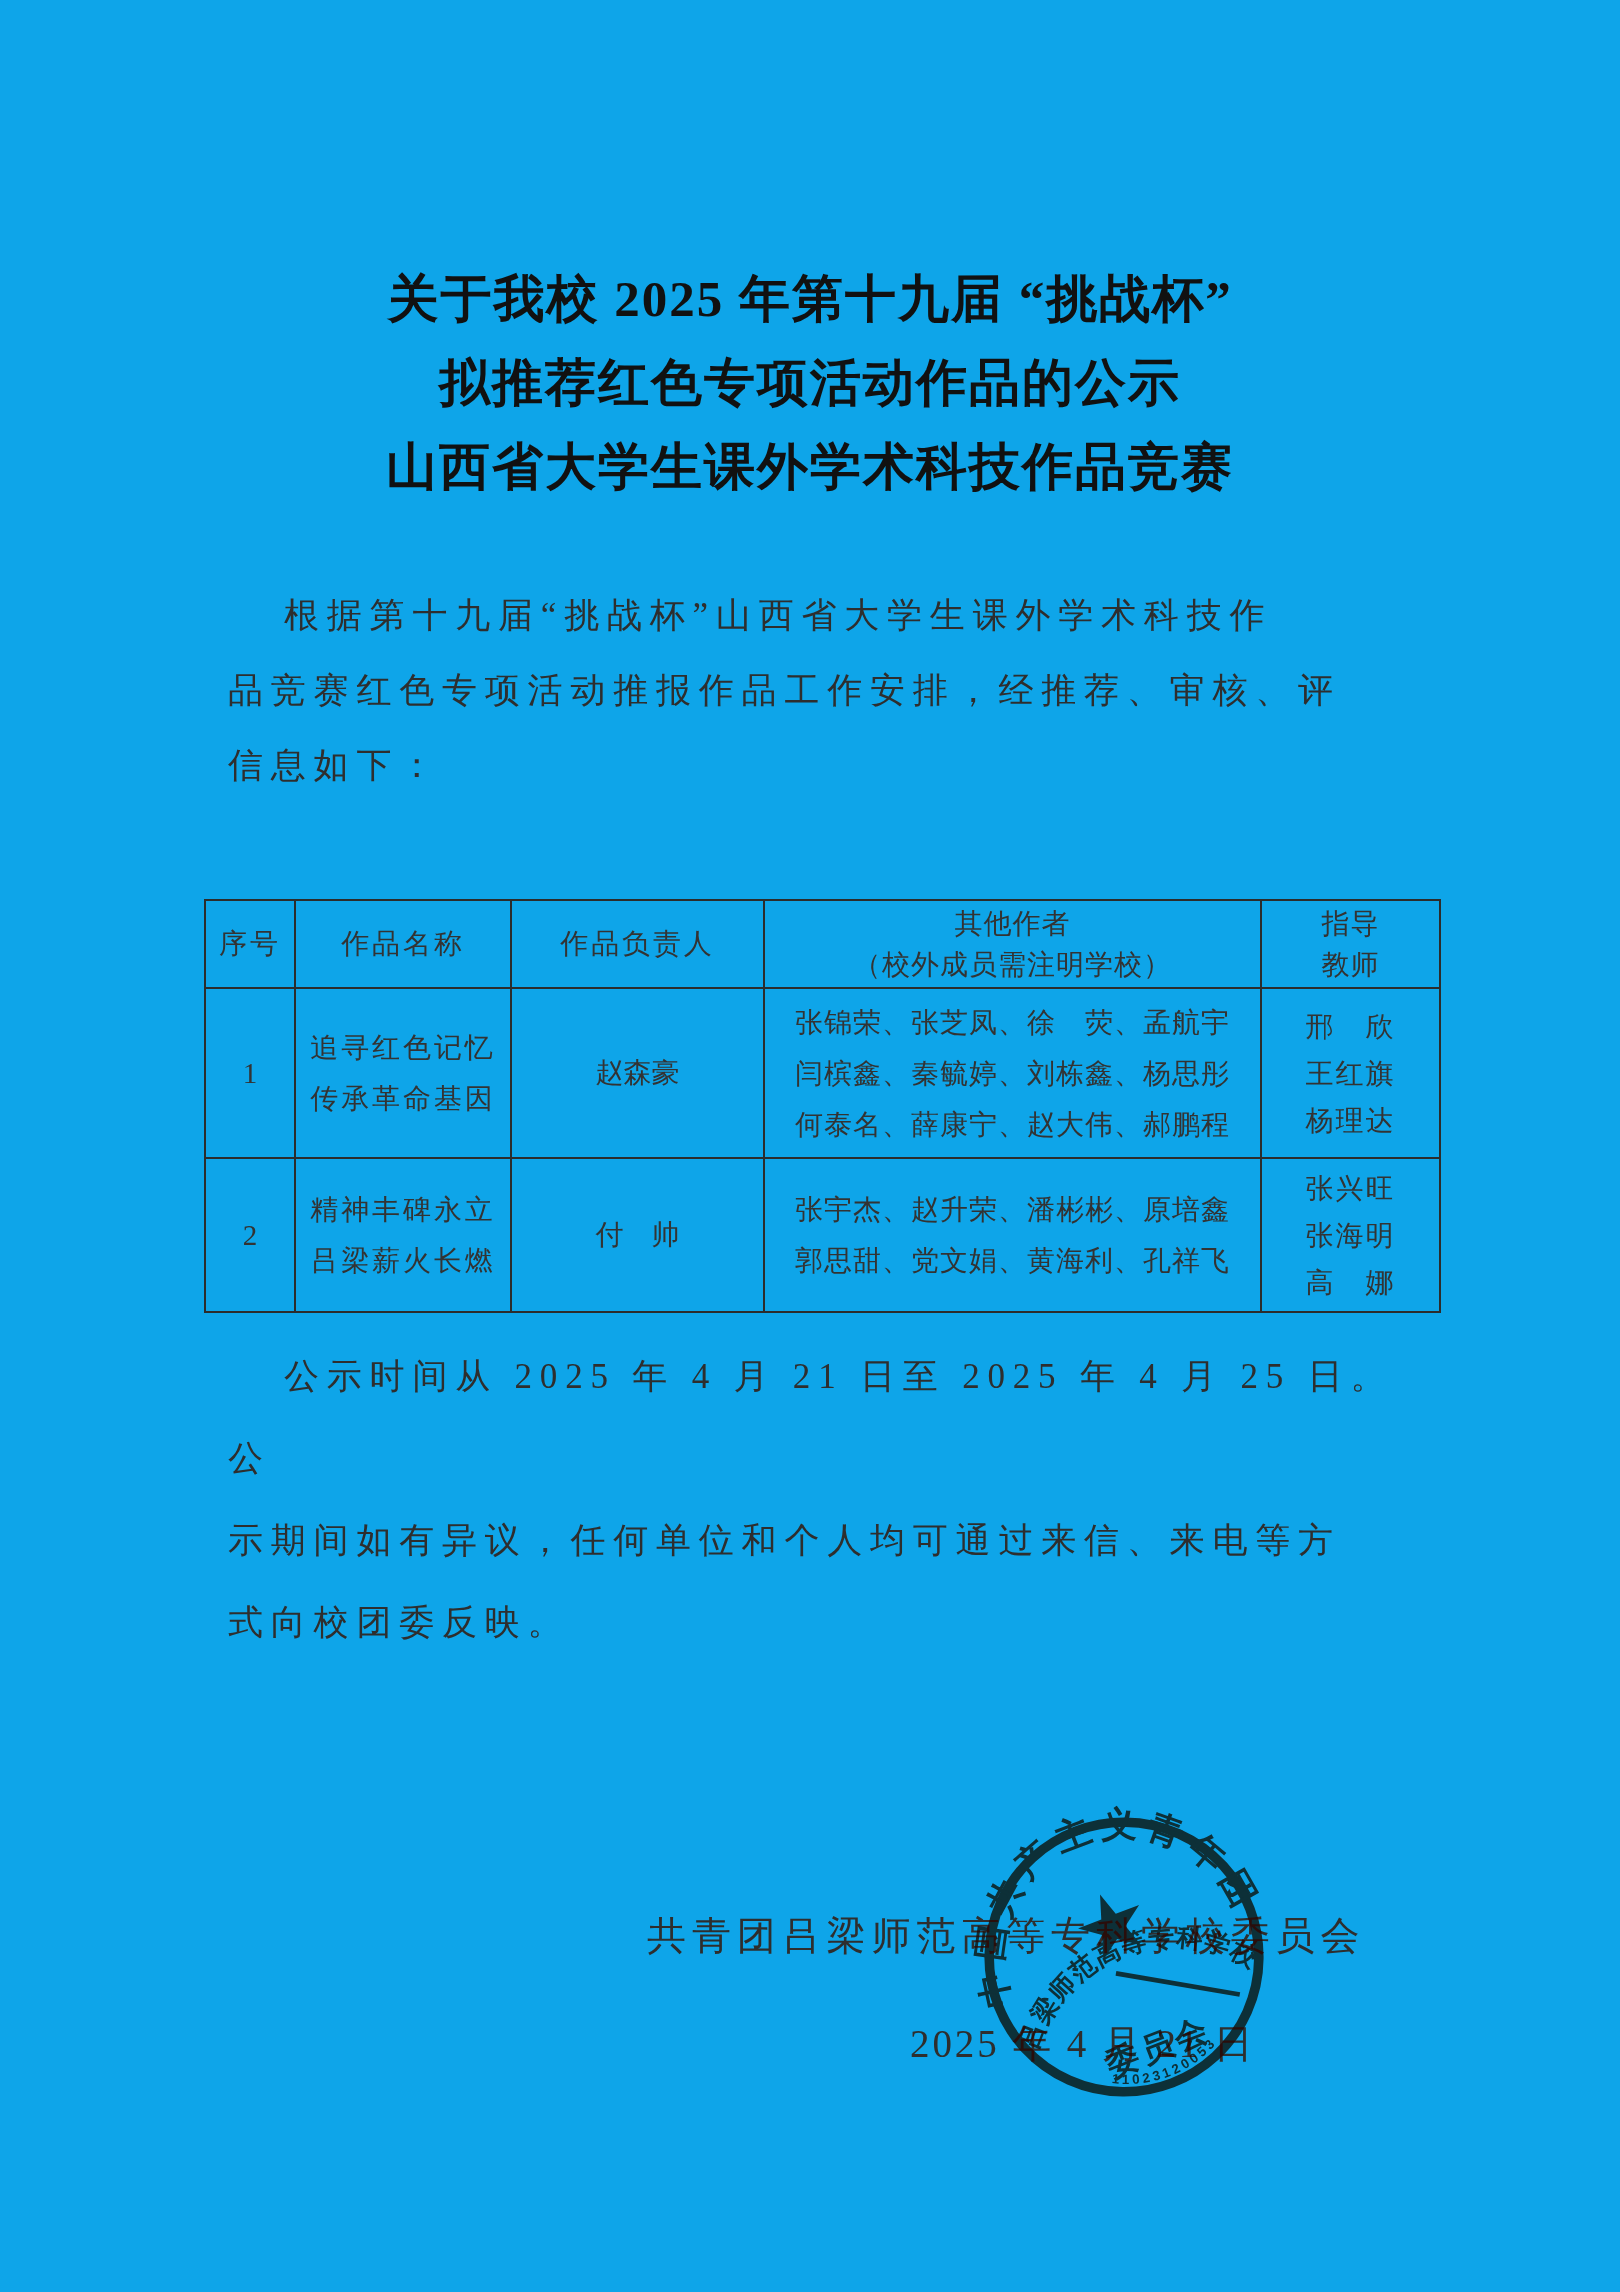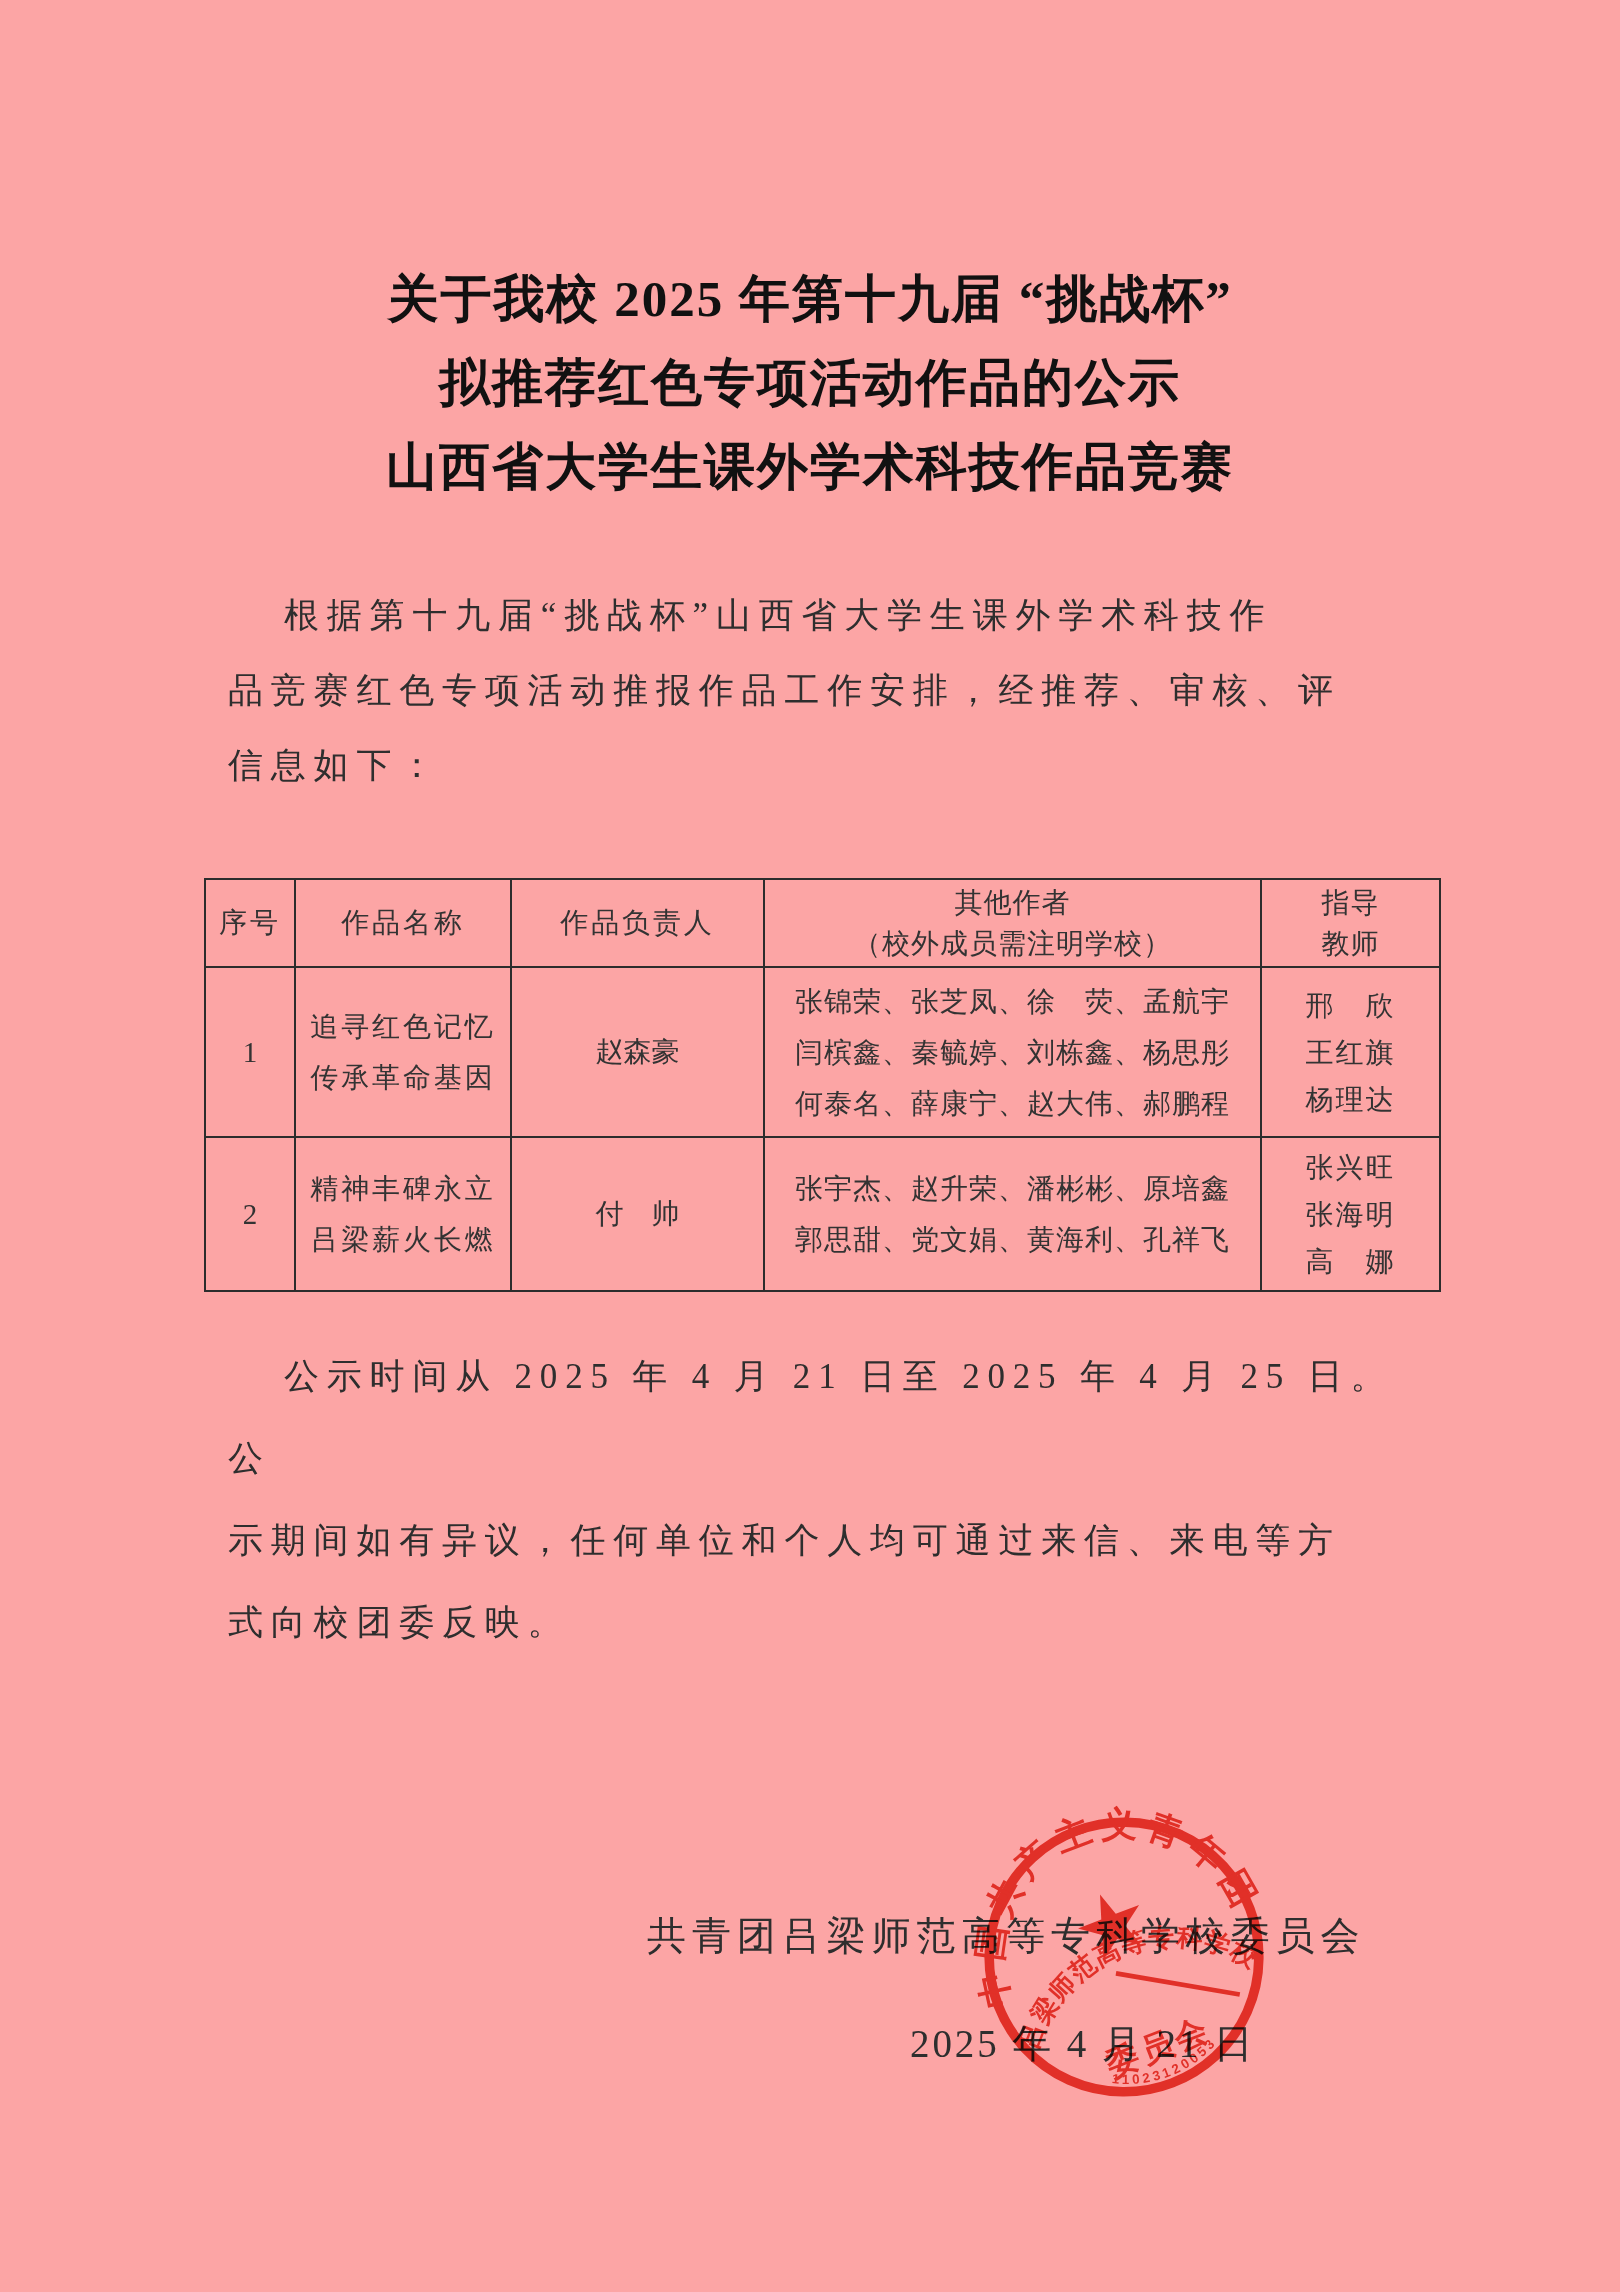--- a/index.html
+++ b/index.html
@@ -1,21 +1,21 @@
 <!DOCTYPE html>
 <html><head>
 <meta charset="utf-8">
 <style>
   html,body { margin:0; padding:0; background:#9a9a9a; }
   .page {
     position: relative;
     width: 1620px;
     height: 2293px;
     margin: 0 auto;
-    background: #fca5a5;
+    background: #0ea5e9;
     overflow: hidden;
     font-family: "Liberation Serif", "DejaVu Serif", serif;
     color: #262626;
   }
   .doc-title {
     position: absolute;
     top: 257px;
     left: 0;
     width: 1620px;
     text-align: center;
@@ -34,21 +34,21 @@
     color: #2e2e2e;
   }
   .para1 { top: 578px; line-height: 75px; }
   .para2 { top: 1336px; line-height: 82px; }
   .contacts { top: 1568px; line-height: 82px; }
   .indent { text-indent: 56px; }
   .underline { border-bottom: 2px solid #2e2e2e; padding-bottom: 2px; }
 
   table.rec-table {
     position: absolute;
-    top: 878px;
+    top: 899px;
     left: 204px;
     width: 1235px;
     border-collapse: collapse;
     table-layout: fixed;
     font-size: 28px;
     color: #333;
     border-radius: 18px;
   }
   table.rec-table th, table.rec-table td {
     border: 2px solid #2c2c2c;

